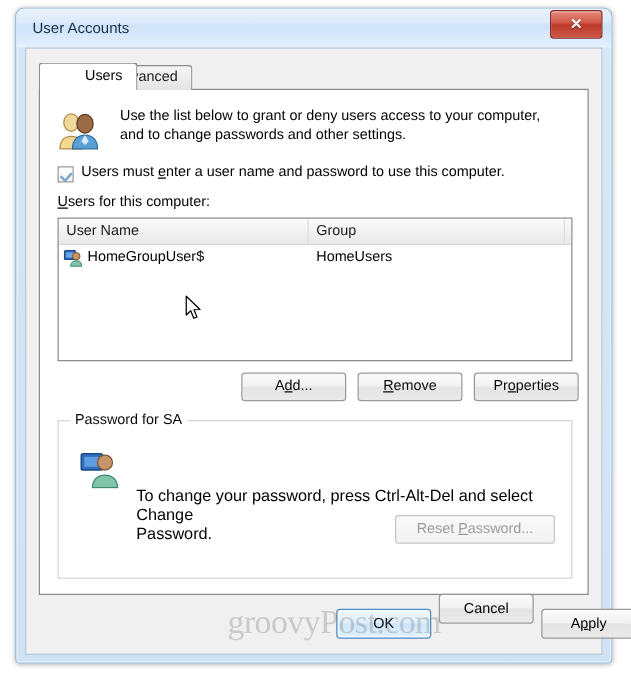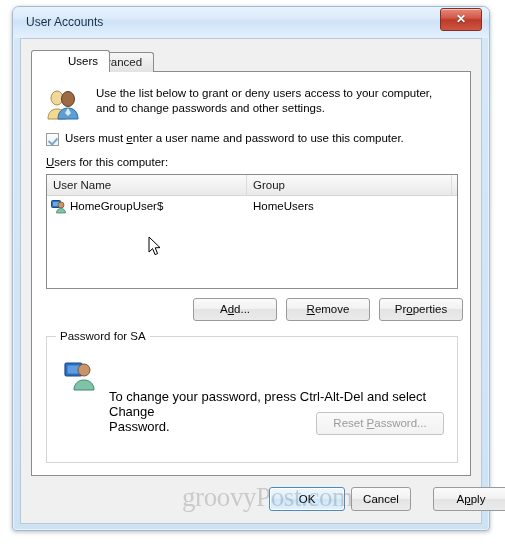--- a/index.html
+++ b/index.html
@@ -353,22 +353,22 @@
     border: 1px solid #4b8bc4;
     border-radius: 3px;
     background: linear-gradient(to bottom, #f0f8fe 0%, #ddeefb 48%, #cbe5fa 50%, #e2f2fe 100%);
     box-shadow: 0 0 0 1px #ffffff inset;
     box-sizing: border-box;
     cursor: pointer;
   }
   #btn-cancel {
     position: absolute;
     left: 330px;
-    top: 448px;
-    width: 60px;
+    top: 436px;
+    width: 76px;
     height: 24px;
     line-height: 22px;
     text-align: center;
     font-size: 11.5px;
     border: 1px solid #9a9a9a;
     border-radius: 3px;
     background: linear-gradient(to bottom, #fbfbfb 0%, #f1f1f1 48%, #e4e4e4 50%, #eaeaea 100%);
     box-sizing: border-box;
     cursor: pointer;
   }

